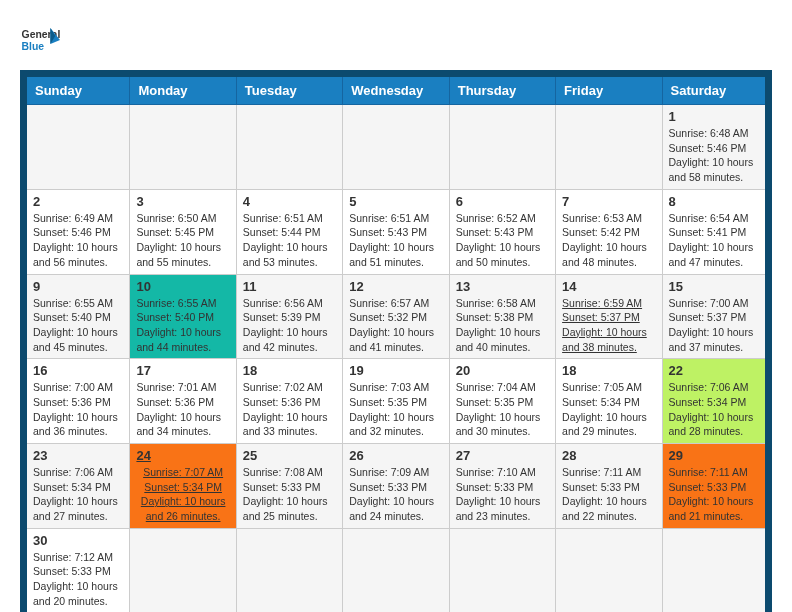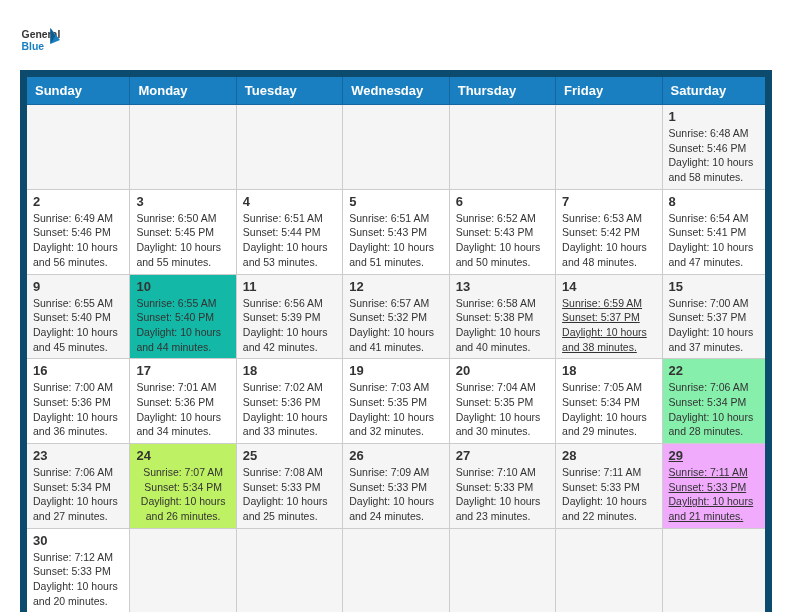--- a/index.html
+++ b/index.html
@@ -255,35 +255,35 @@
             <div class="day-info" style="white-space: pre-line;">Sunrise: 7:04 AM
 Sunset: 5:35 PM
 Daylight: 10 hours and 30 minutes.</div>
           </td>
           <td style="background: rgb(255, 255, 255);">
             <span class="day-num">18</span>
             <div class="day-info" style="white-space: pre-line;">Sunrise: 7:05 AM
 Sunset: 5:34 PM
 Daylight: 10 hours and 29 minutes.</div>
           </td>
-          <td style="background: #86efac;">
+          <td style="background: #bef264;">
             <span class="day-num">22</span>
             <div class="day-info" style="white-space: pre-line;">Sunrise: 7:06 AM
 Sunset: 5:34 PM
 Daylight: 10 hours and 28 minutes.</div>
           </td>
         </tr>
         <tr>
           <td style="background: rgb(245, 245, 245);">
             <span class="day-num">23</span>
             <div class="day-info" style="white-space: pre-line;">Sunrise: 7:06 AM
 Sunset: 5:34 PM
 Daylight: 10 hours and 27 minutes.</div>
           </td>
-          <td style="background: #bef264;">
+          <td style="background: #f97316; text-decoration: underline;">
             <span class="day-num">24</span>
             <div class="day-info" style="white-space: pre-line; text-align: center;">Sunrise: 7:07 AM
 Sunset: 5:34 PM
 Daylight: 10 hours and 26 minutes.</div>
           </td>
           <td style="background: rgb(245, 245, 245); margin-left: 40px;">
             <span class="day-num">25</span>
             <div class="day-info" style="white-space: pre-line;">Sunrise: 7:08 AM
 Sunset: 5:33 PM
 Daylight: 10 hours and 25 minutes.</div>
@@ -299,21 +299,21 @@
             <div class="day-info" style="white-space: pre-line;">Sunrise: 7:10 AM
 Sunset: 5:33 PM
 Daylight: 10 hours and 23 minutes.</div>
           </td>
           <td style="background: rgb(245, 245, 245);">
             <span class="day-num">28</span>
             <div class="day-info" style="white-space: pre-line;">Sunrise: 7:11 AM
 Sunset: 5:33 PM
 Daylight: 10 hours and 22 minutes.</div>
           </td>
-          <td style="background: #f0abfc; text-decoration: underline;">
+          <td style="background: #f97316;">
             <span class="day-num">29</span>
             <div class="day-info" style="white-space: pre-line;">Sunrise: 7:11 AM
 Sunset: 5:33 PM
 Daylight: 10 hours and 21 minutes.</div>
           </td>
         </tr>
         <tr>
           <td style="background: rgb(255, 255, 255);">
             <span class="day-num">30</span>
             <div class="day-info" style="white-space: pre-line;">Sunrise: 7:12 AM

